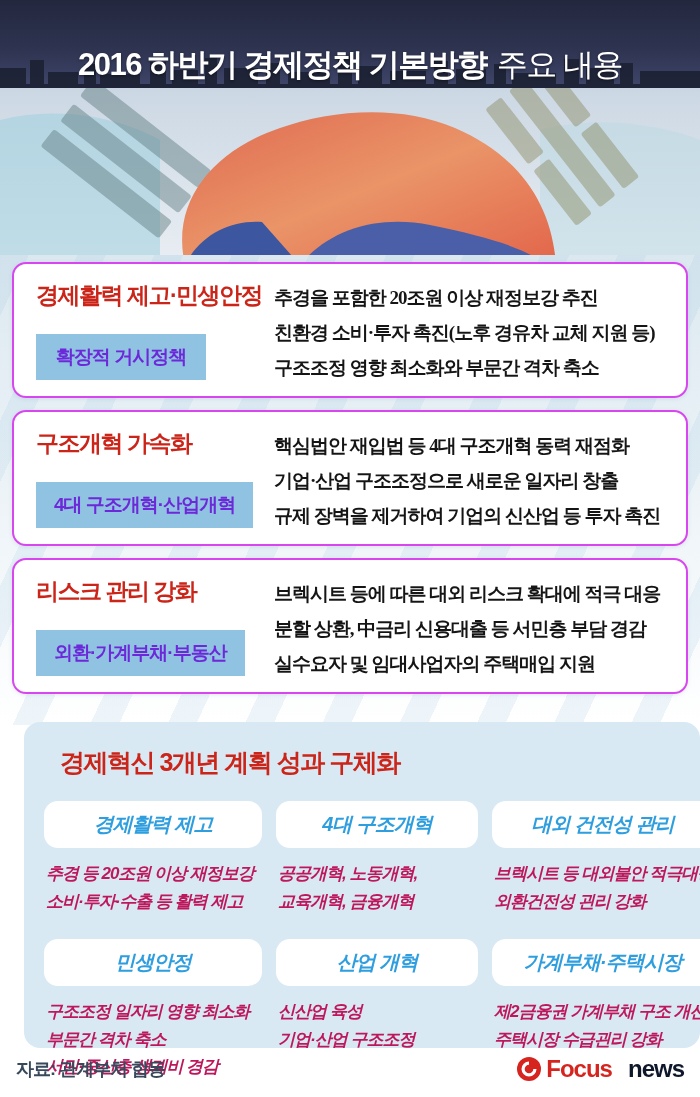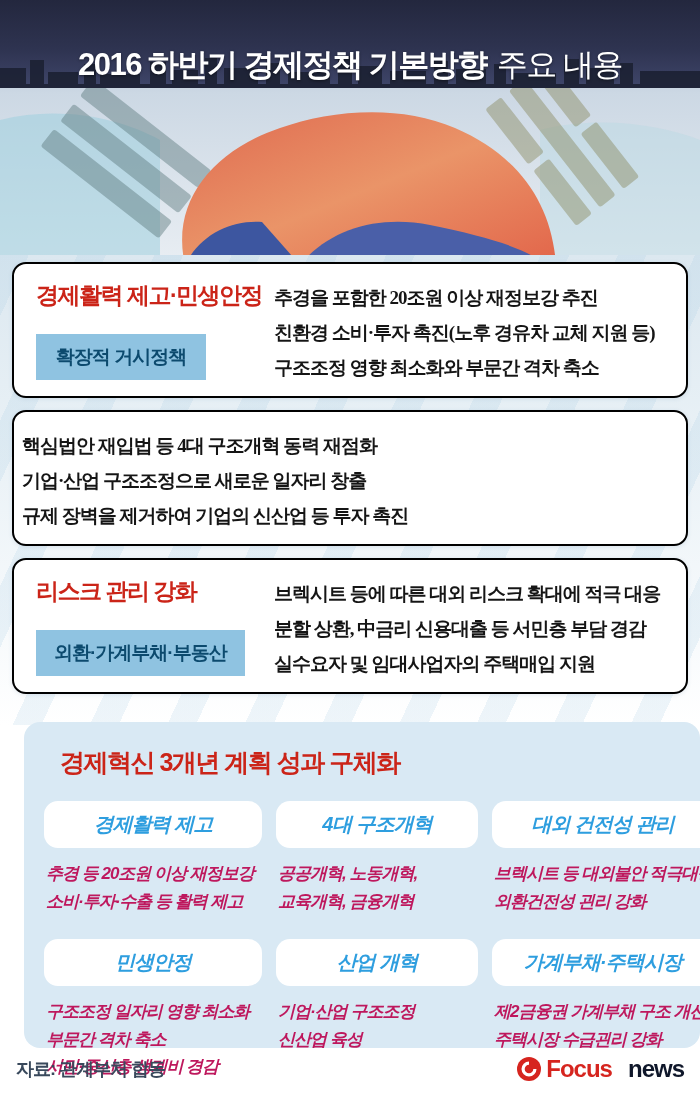--- a/index.html
+++ b/index.html
@@ -29,35 +29,35 @@
     position:absolute;left:0;top:0;width:700px;height:88px;
     display:flex;align-items:center;justify-content:center;
     color:#fff;font-size:31px;letter-spacing:-1.5px;white-space:nowrap;
     text-shadow:0 1px 3px rgba(0,0,0,.45);
   }
   .title .t-bold{font-weight:800;}
   .title .t-reg{font-weight:400;margin-left:10px;}
   
   .card{
     position:absolute;left:12px;width:676px;height:136px;
-    background:#fff;border:2px solid #000000;border-radius:14px;
+    background:#fff;border:2px solid #d946ef;border-radius:14px;
     box-sizing:border-box;display:flex;
     box-shadow:0 1px 4px rgba(60,100,140,.12);
   }
   .card-left{
     width:252px;flex:0 0 252px;display:flex;flex-direction:column;
     padding:16px 0 16px 22px;box-sizing:border-box;
   }
   .card-title{
     margin:0;font-size:23px;font-weight:800;color:#cb2418;
     letter-spacing:-1.5px;white-space:nowrap;
   }
   .card-badge{
     margin-top:auto;align-self:flex-start;
-    background:#8fc3e1;color:#0c4a6e;font-weight:700;font-size:19px;
+    background:#8fc3e1;color:#6d28d9;font-weight:700;font-size:19px;
     letter-spacing:-1px;border-radius:0;padding:10px 18px;
     min-width:170px;text-align:center;box-sizing:border-box;white-space:nowrap;
   }
   .card-lines{
     list-style:none;margin:0;padding:16px 10px 10px 8px;flex:1;
     display:flex;flex-direction:column;justify-content:space-around;font-family:Liberation Serif, serif;
   }
   .card-lines li{
     font-size:19px;font-weight:600;color:#151515;letter-spacing:-1px;white-space:nowrap;
   }
@@ -183,20 +183,24 @@
       <div class="card-badge">확장적 거시정책</div>
     </div>
     <ul class="card-lines">
       <li>추경을 포함한 20조원 이상 재정보강 추진</li>
       <li>친환경 소비·투자 촉진(노후 경유차 교체 지원 등)</li>
       <li>구조조정 영향 최소화와 부문간 격차 축소</li>
     </ul>
   </section>
 
   <section class="card" style="top:410px">
+    <div class="card-left">
+      <h2 class="card-title">구조개혁 가속화</h2>
+      <div class="card-badge">4대 구조개혁·산업개혁</div>
+    </div>
     <ul class="card-lines">
       <li>핵심법안 재입법 등 4대 구조개혁 동력 재점화</li>
       <li>기업·산업 구조조정으로 새로운 일자리 창출</li>
       <li>규제 장벽을 제거하여 기업의 신산업 등 투자 촉진</li>
     </ul>
   </section>
 
   <section class="card" style="top:558px">
     <div class="card-left">
       <h2 class="card-title">리스크 관리 강화</h2>
@@ -233,22 +237,22 @@
 
       <div class="cell">
         <div class="cell-badge">민생안정</div>
         <div class="cell-line">구조조정 일자리 영향 최소화</div>
         <div class="cell-line">부문간 격차 축소</div>
         <div class="cell-line">서민·중산층 생계비 경감</div>
       </div>
 
       <div class="cell">
         <div class="cell-badge">산업 개혁</div>
+        <div class="cell-line">신산업 육성</div>
         <div class="cell-line">기업·산업 구조조정</div>
-        <div class="cell-line">신산업 육성</div>
       </div>
 
       <div class="cell">
         <div class="cell-badge">가계부채·주택시장</div>
         <div class="cell-line">제2금융권 가계부채 구조 개선</div>
         <div class="cell-line">주택시장 수급괸리 강화</div>
       </div>
 
     </div>
   </section>

